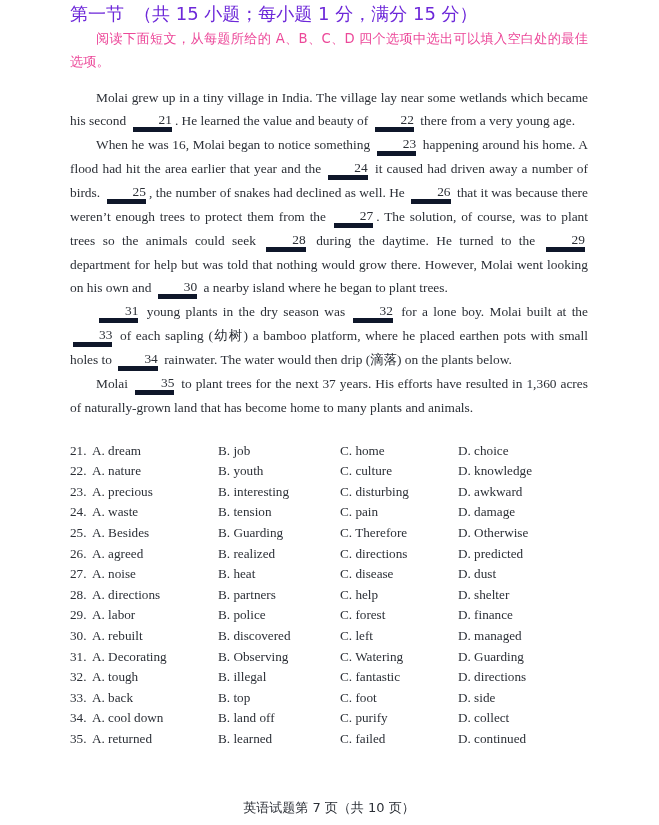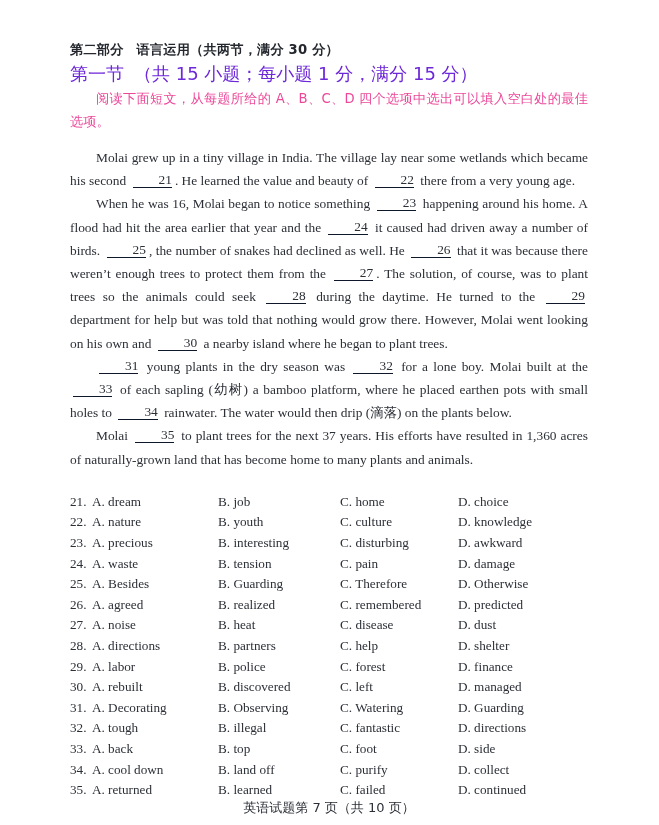--- a/index.html
+++ b/index.html
@@ -69,21 +69,21 @@
     text-indent: 26px;
     hyphens: none;
   }
   .passage p.cont { text-indent: 26px; }
 
   
   .blk {
     display: inline-block;
     min-width: 34px;
     text-align: left;
-    border-bottom: 1px solid #0f172a;
+    border-bottom: 5px solid #0f172a;
     line-height: 15px;
     margin: 0 3px;
     position: relative;
     top: -1px;
     font-size: 13.4px;
   }
 
   
   .options {
     margin-top: 21px;
@@ -117,23 +117,20 @@
     font-size: 13px;
     color: #2b2f36;
     white-space: nowrap;
   }
 </style>
 </head>
 <body>
 
 <div class="page">
 
-  <div class="sec-heading">
-    <span>第二部分</span><span class="gap"></span><span>语言运用（共两节，满分 30 分）</span>
-  </div>
 
   <div class="sub-heading">
     <span>第一节</span><span class="gap"></span><span>（共 15 小题；每小题 1 分，满分 15 分）</span>
   </div>
 
   <div class="instruction">阅读下面短文，从每题所给的 A、B、C、D 四个选项中选出可以填入空白处的最佳选项。</div>
 
   <div class="passage" id="passage">
       <p class="cont"><span>Molai grew up in a tiny village in India. The village lay near some wetlands which became his second </span><span class="blk">21</span><span>. He learned the value and beauty of </span><span class="blk">22</span><span> there from a very young age.</span></p>
       <p class="cont"><span>When he was 16, Molai began to notice something </span><span class="blk">23</span><span> happening around his home. A flood had hit the area earlier that year and the </span><span class="blk">24</span><span> it caused had driven away a number of birds. </span><span class="blk">25</span><span>, the number of snakes had declined as well. He </span><span class="blk">26</span><span> that it was because there weren’t enough trees to protect them from the </span><span class="blk">27</span><span>. The solution, of course, was to plant trees so the animals could seek </span><span class="blk">28</span><span> during the daytime. He turned to the </span><span class="blk">29</span><span> department for help but was told that nothing would grow there. However, Molai went looking on his own and </span><span class="blk">30</span><span> a nearby island where he began to plant trees.</span></p>
@@ -174,21 +171,21 @@
         <span class="opt-col c-num">25.</span>
         <span class="opt-col c-a">A. Besides</span>
         <span class="opt-col c-b">B. Guarding</span>
         <span class="opt-col c-c">C. Therefore</span>
         <span class="opt-col c-d">D. Otherwise</span>
       </div>
       <div class="opt-row">
         <span class="opt-col c-num">26.</span>
         <span class="opt-col c-a">A. agreed</span>
         <span class="opt-col c-b">B. realized</span>
-        <span class="opt-col c-c">C. remembered</span>
+        <span class="opt-col c-c">C. directions</span>
         <span class="opt-col c-d">D. predicted</span>
       </div>
       <div class="opt-row">
         <span class="opt-col c-num">27.</span>
         <span class="opt-col c-a">A. noise</span>
         <span class="opt-col c-b">B. heat</span>
         <span class="opt-col c-c">C. disease</span>
         <span class="opt-col c-d">D. dust</span>
       </div>
       <div class="opt-row">

